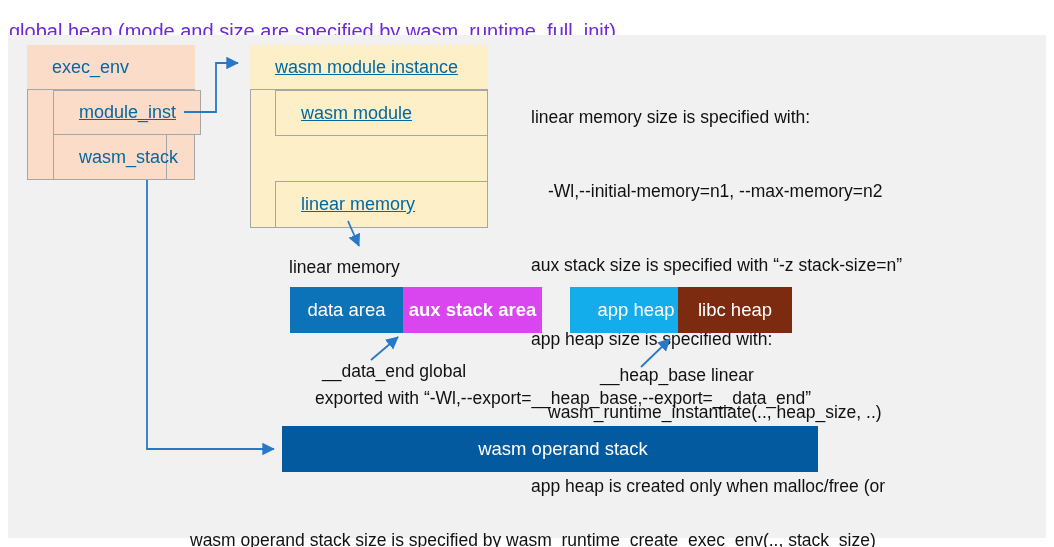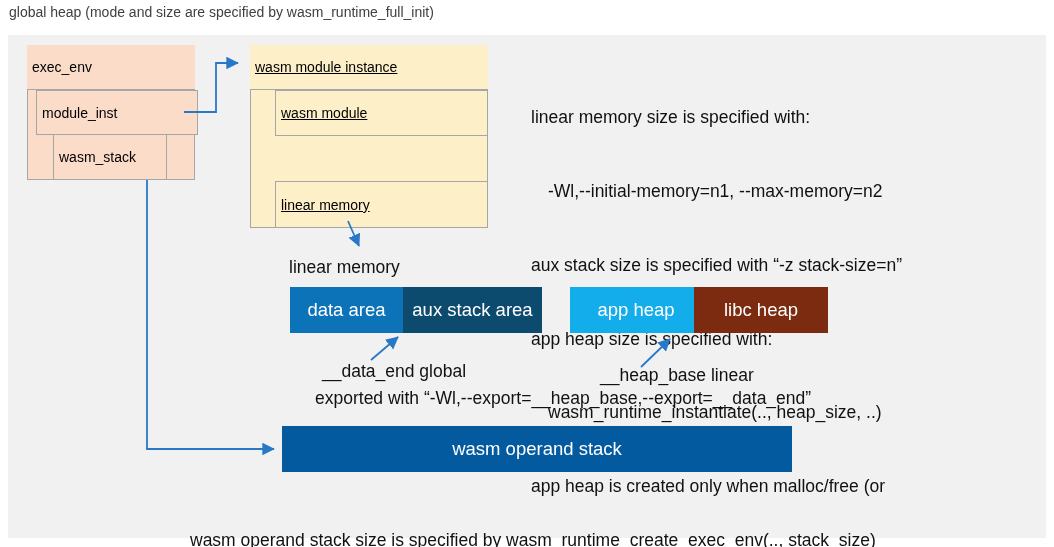--- a/index.html
+++ b/index.html
@@ -3,32 +3,32 @@
 <meta charset="utf-8">
 <style>
   html,body { margin:0; padding:0; background:#ffffff; }
   .stage {
     position:relative; width:1054px; height:547px;
     font-family:"Liberation Sans", sans-serif;
     background:#ffffff; overflow:hidden;
     color:#111;
   }
   .page-title {
-    position:absolute; left:9px; top:4px;
-    font-size:14px; color:#404040;
+    position:absolute; left:9px; top:20px;
+    font-size:20px; color:#6d28d9;
   }
   .panel {
     position:absolute; left:8px; top:35px; width:1038px; height:503px;
     background:#F1F1F1;
   }
   .abs { position:absolute; box-sizing:border-box; }
   .box {
     border:1.5px solid #A6A6A6;
     display:flex; align-items:center;
-    padding-left:5px; font-size:14px; color:#000000;
+    padding-left:25px; font-size:18px; color:#0369a1;
   }
   .salmon { background:#FADCC9; }
   .cream  { background:#FDEFC8;text-decoration:underline; }
   .outline { border:1.5px solid #A6A6A6; }
   .titlerow { border:none; border-bottom:1.5px solid #A6A6A6; }
   .seg {
     position:absolute; top:287px; height:46px;
     display:flex; align-items:center; justify-content:center;
     color:#ffffff; font-size:18.5px;
   }
@@ -36,36 +36,36 @@
     top:285px; height:50px;
     border:3px dashed #000; background:#FBFBFB;
     box-sizing:border-box;
   }
   .label { position:absolute; font-size:17.5px; color:#111; white-space:nowrap; }
   .notes { position:absolute; font-size:17.5px; line-height:24.6px; color:#111; white-space:pre; }
   .indent { padding-left:17px; }
   .operand {
     position:absolute; left:282px; top:426px; width:510px; height:46px;
     display:flex; align-items:center; justify-content:center;
-    color:#fff; font-size:18.5px;
+    color:#fff; font-size:18.5px;padding-left:26px;
   }
   svg.overlay { position:absolute; left:0; top:0; pointer-events:none; }
 </style>
 </head>
 <body>
 
 <div class="stage">
 
   <div class="page-title">global heap (mode and size are specified by wasm_runtime_full_init)</div>
 
   <div class="panel"></div>
 
   <div class="abs salmon outline" style="left:27px; top:45px; width:168px; height:135px;"></div>
   <div class="abs box salmon titlerow" style="left:27px; top:45px; width:168px; height:45px;">exec_env</div>
-  <div class="abs box salmon" style="left:36px; top:90px; width:162px; height:45px;">module_inst</div>
+  <div class="abs box salmon" style="left:53px; top:90px; width:148px; height:45px;text-decoration:underline;">module_inst</div>
   <div class="abs box salmon" style="left:53px; top:134px; width:114px; height:46px;">wasm_stack</div>
 
   <div class="abs cream outline" style="left:250px; top:45px; width:238px; height:183px;"></div>
   <div class="abs box cream titlerow" style="left:250px; top:45px; width:238px; height:45px;">wasm module instance</div>
   <div class="abs box cream" style="left:275px; top:90px; width:213px; height:46px;">wasm module</div>
   <div class="abs box cream" style="left:275px; top:181px; width:213px; height:47px;">linear memory</div>
 
   <div class="notes" style="left:531px; top:56px;">
     <div>linear memory size is specified with:</div>
     <div class="indent">-Wl,--initial-memory=n1, --max-memory=n2</div>
@@ -74,27 +74,27 @@
     <div class="indent">wasm_runtime_instantiate(.., heap_size, ..)</div>
     <div>app heap is created only when malloc/free (or</div>
     
   </div>
 
   <div class="label" style="left:289px; top:257px;">linear memory</div>
 
   <div class="seg" style="left: 290px; width: 113px; background-color: rgb(13, 115, 184);">
     <span>data area</span>
   </div>
-  <div class="seg" style="left: 403px; width: 139px; background-color: #0c4a6e;">
+  <div class="seg" style="left: 403px; width: 139px; background-color: #d946ef; font-weight: bold;">
     <span>aux stack area</span>
   </div>
   <div class="seg" style="left: 570px; width: 132px; background-color: rgb(20, 173, 236);">
     <span>app heap</span>
   </div>
-  <div class="seg" style="left: 678px; width: 134px; background-color: rgb(124, 43, 16); margin-left: 16px;">
+  <div class="seg" style="left: 678px; width: 114px; background-color: rgb(124, 43, 16);">
     <span>libc heap</span>
   </div>
 
   <div class="label" style="left:322px; top:361px;">__data_end global</div>
   <div class="label" style="left:600px; top:365px;">__heap_base linear</div>
   <div class="label" style="left:299px; top:388px;margin-left:16px;">exported with “-Wl,--export=__heap_base,--export=__data_end”</div>
 
   <div class="operand" style="background-color: rgb(4, 90, 158);">
     <span>wasm operand stack</span>
   </div>

